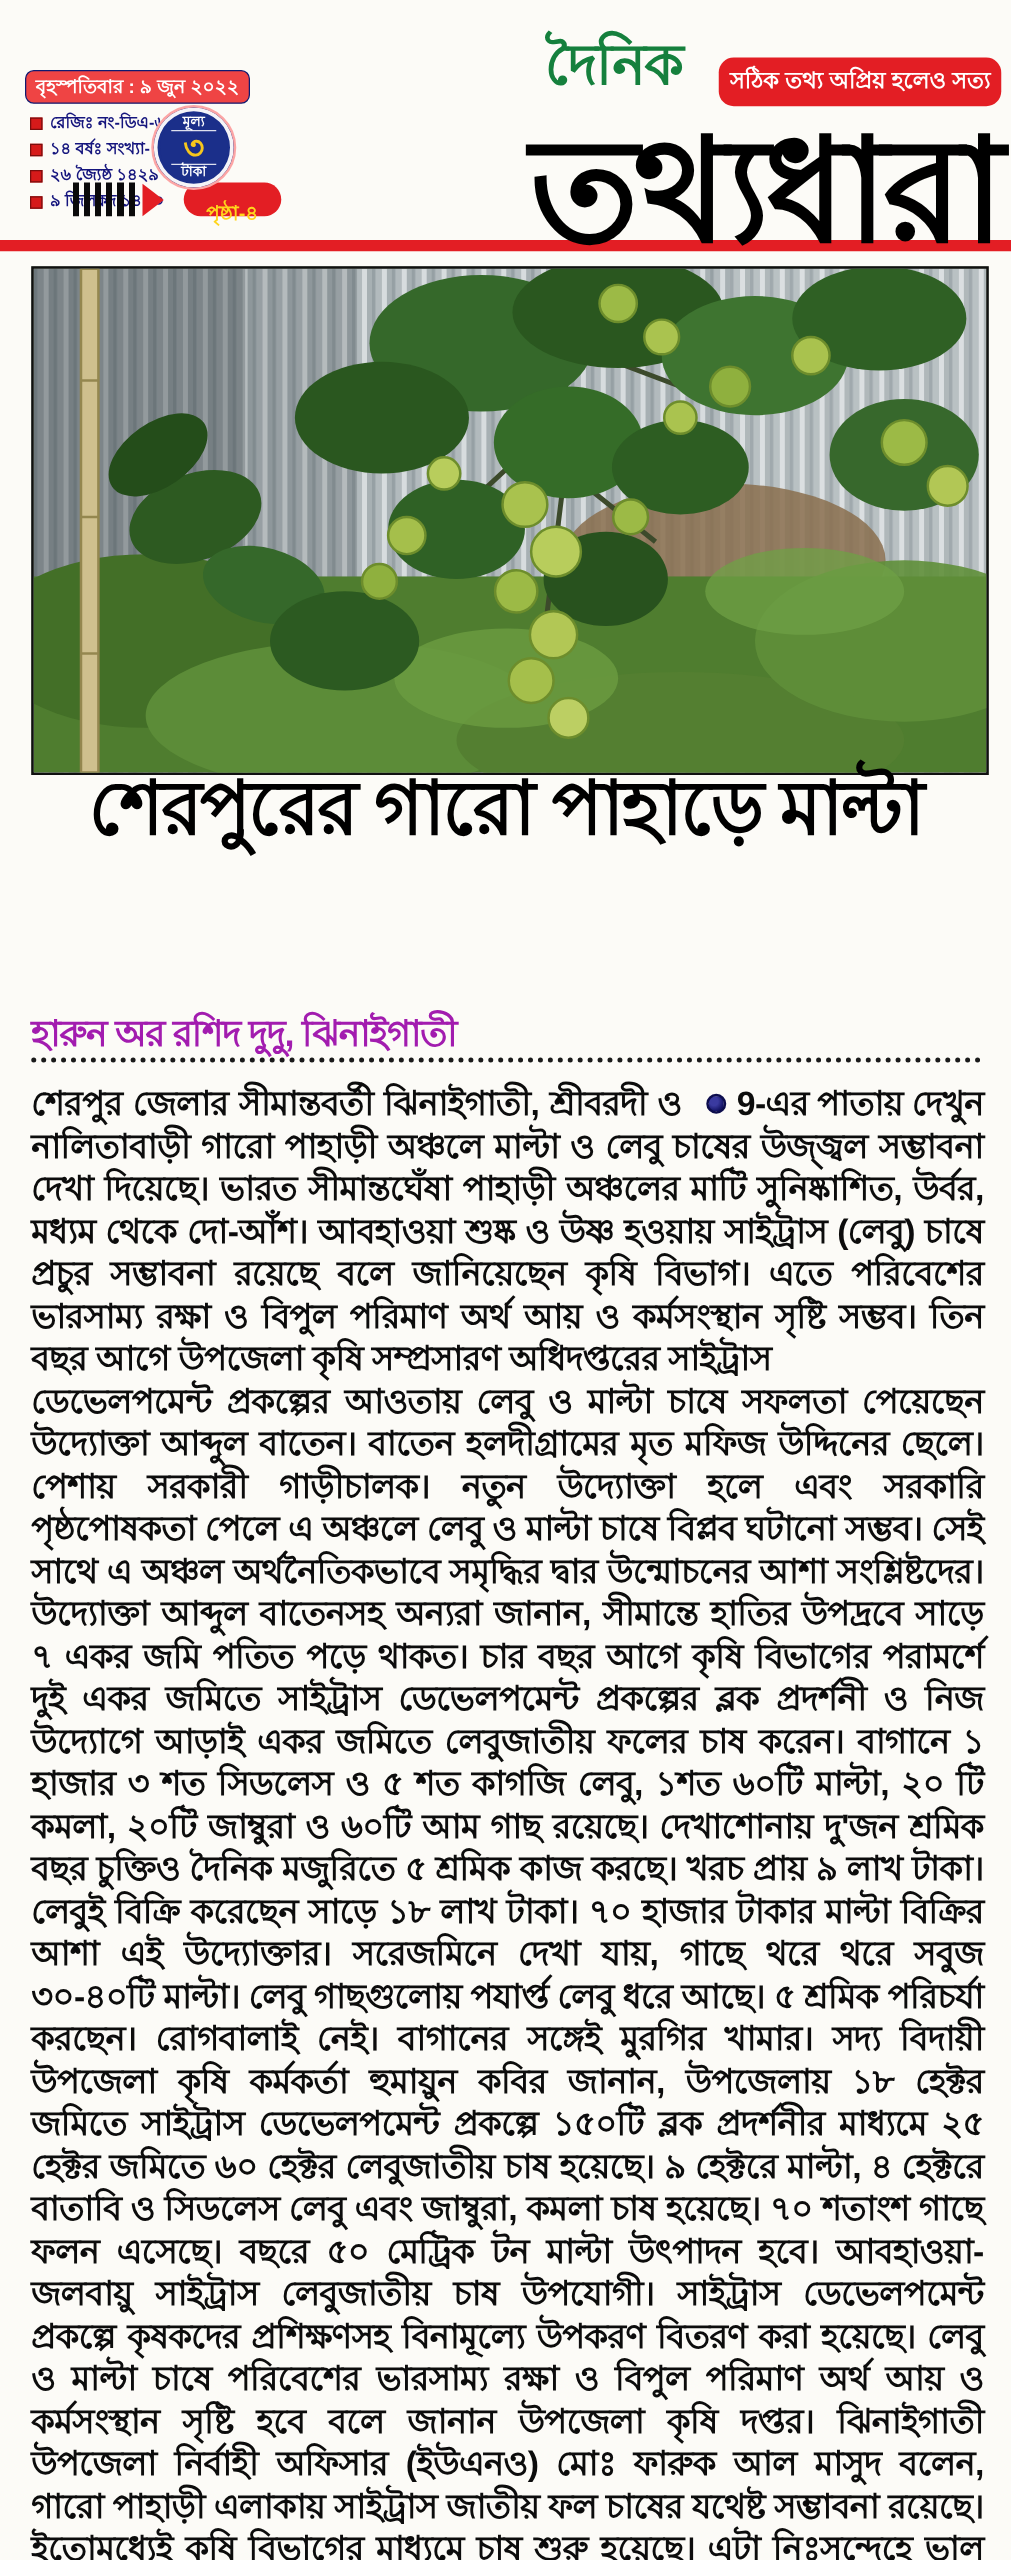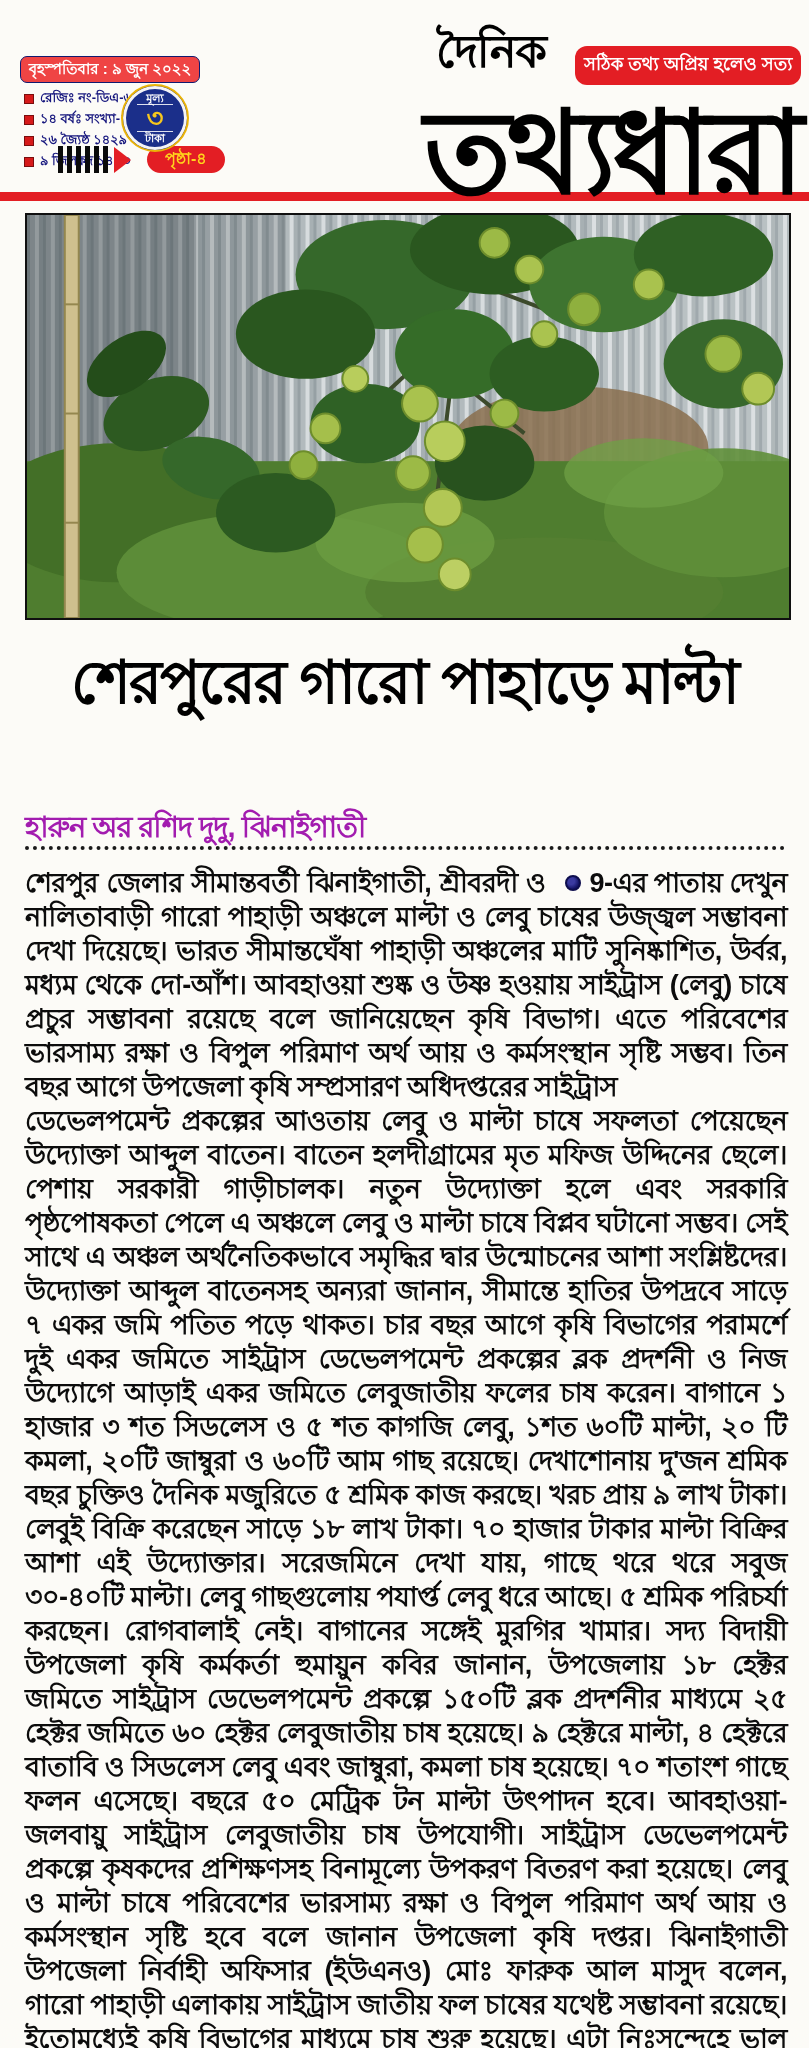--- a/index.html
+++ b/index.html
@@ -19,21 +19,21 @@
   }
   .reg-list{ position:absolute; left:24px; top:90px; list-style:none; }
   .reg-list li{ display:flex; align-items:center; height:17px; margin-bottom:4px; }
   .bullet{
     display:inline-block; width:10px; height:10px; margin-right:6px;
     background:#d61a1a; border:1px solid #7a0d0d; flex:0 0 auto;
   }
   .reg-text{ font-size:13px; font-weight:bold; color:#15157d; white-space:nowrap; }
   .price-seal{
     position:absolute; left:121px; top:84px; width:68px; height:68px;
-    background:#1b2f8a; border:2px solid #eab308; border-radius:50%;
+    background:#1b2f8a; border:2px solid #fca5a5; border-radius:50%;
     box-shadow:inset 0 0 0 3px #f4f4f8, inset 0 0 0 5px #1b2f8a;
     display:flex; flex-direction:column; align-items:center; justify-content:center;
     z-index:3; color:#fff; text-align:center;
   }
   .price-seal .seal-top{ font-size:11px; font-weight:bold; line-height:12px; }
   .price-seal .seal-amount{
     font-size:26px; line-height:26px; font-weight:900; color:#f7c71d;
     border-top:1px solid rgba(255,255,255,.85); border-bottom:1px solid rgba(255,255,255,.85);
     padding:0 10px;
   }
@@ -44,25 +44,25 @@
     background:repeating-linear-gradient(90deg,#0a0a0a 0 5px,transparent 5px 9px);
   }
   .arrow-right{
     width:0; height:0; margin-left:2px;
     border-top:13px solid transparent; border-bottom:13px solid transparent;
     border-left:17px solid #e31e24;
   }
   .page-badge{
     margin-left:16px; background:#e31e24; color:#ffd51c;
     font-size:16px; font-weight:bold; line-height:26px; height:27px;
-    padding:0 18px; border-radius:14px; white-space:nowrap;
+    padding:13px 18px; border-radius:14px; white-space:nowrap;
   }
   .daily-label{
     position:absolute; left:436px; top:28px; z-index:1;
-    font-size:45px; font-weight:900; color:#000000; line-height:1.05;
+    font-size:45px; font-weight:900; color:#15803d; line-height:1.05;
     letter-spacing:-1px;
   }
   .paper-title{
     position:absolute; left:424px; top:56px; z-index:1;
     font-size:116px; font-weight:900; color:#000; line-height:1.1;
     letter-spacing:-4px; white-space:nowrap;margin-top:34px;
   }
   .slogan-banner{
     position:absolute; left:575px; top:46px; z-index:4;
     background:#e31e24; color:#fff; font-size:18px; font-weight:bold;
@@ -70,21 +70,21 @@
   }
   .red-rule{ position:absolute; left:0; top:192px; width:809px; height:9px; background:#e31e24; }
   
   .article-photo{
     position:absolute; left:25px; top:213px; width:766px; height:407px;
     border:2px solid #101010; background:#9fae96;
   }
   .article-photo svg{ display:block; width:100%; height:100%; }
   
   .headline{
-    position:absolute; left:0; top:642px; width:809px;
+    position:absolute; left:0; top:606px; width:809px;
     text-align:center; font-weight:900; color:#000;
     font-size:60px; line-height:1.35; letter-spacing:-2px;
   }
   
   .byline{
     position:absolute; left:25px; top:804px;
     font-size:29px; font-weight:bold; color:#a21caf; letter-spacing:-1px;
   }
   .dotted-rule{
     position:absolute; left:25px; top:846px; width:760px; height:0;

